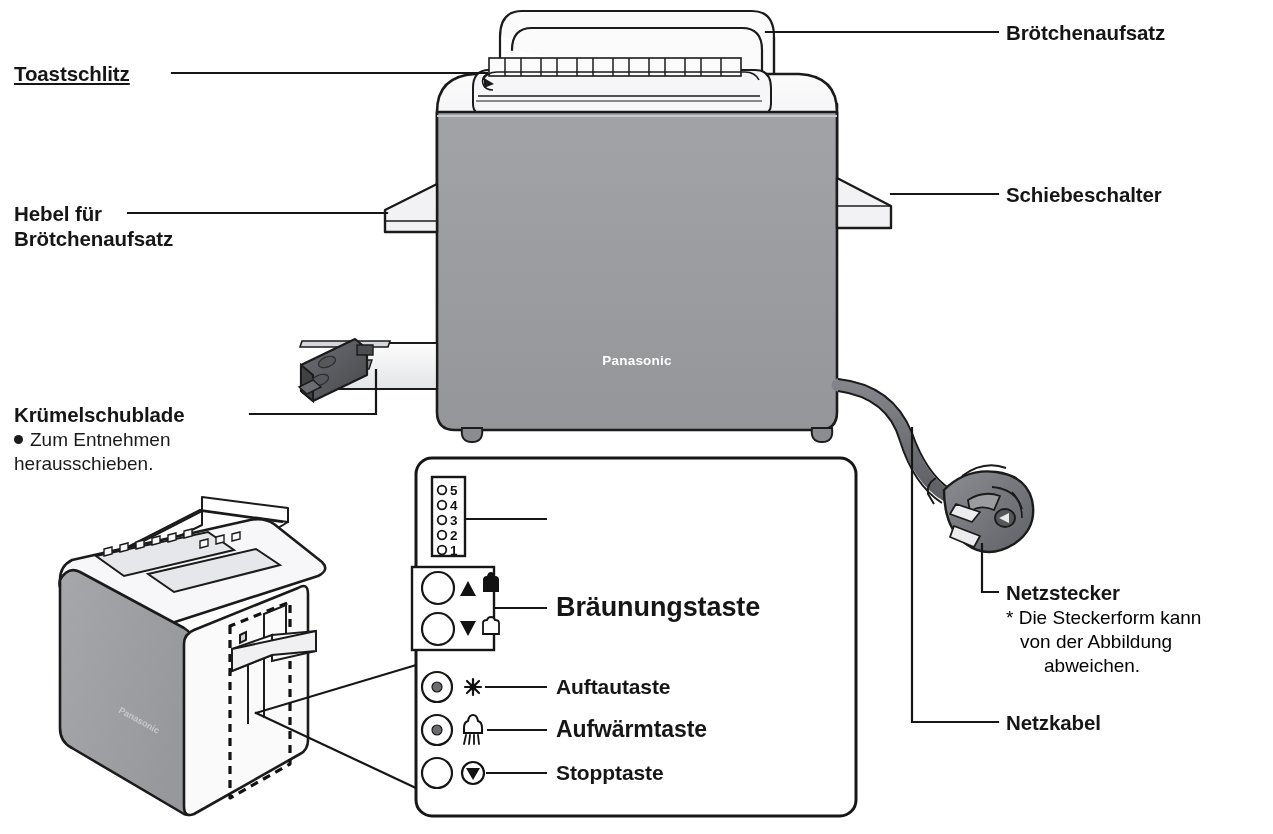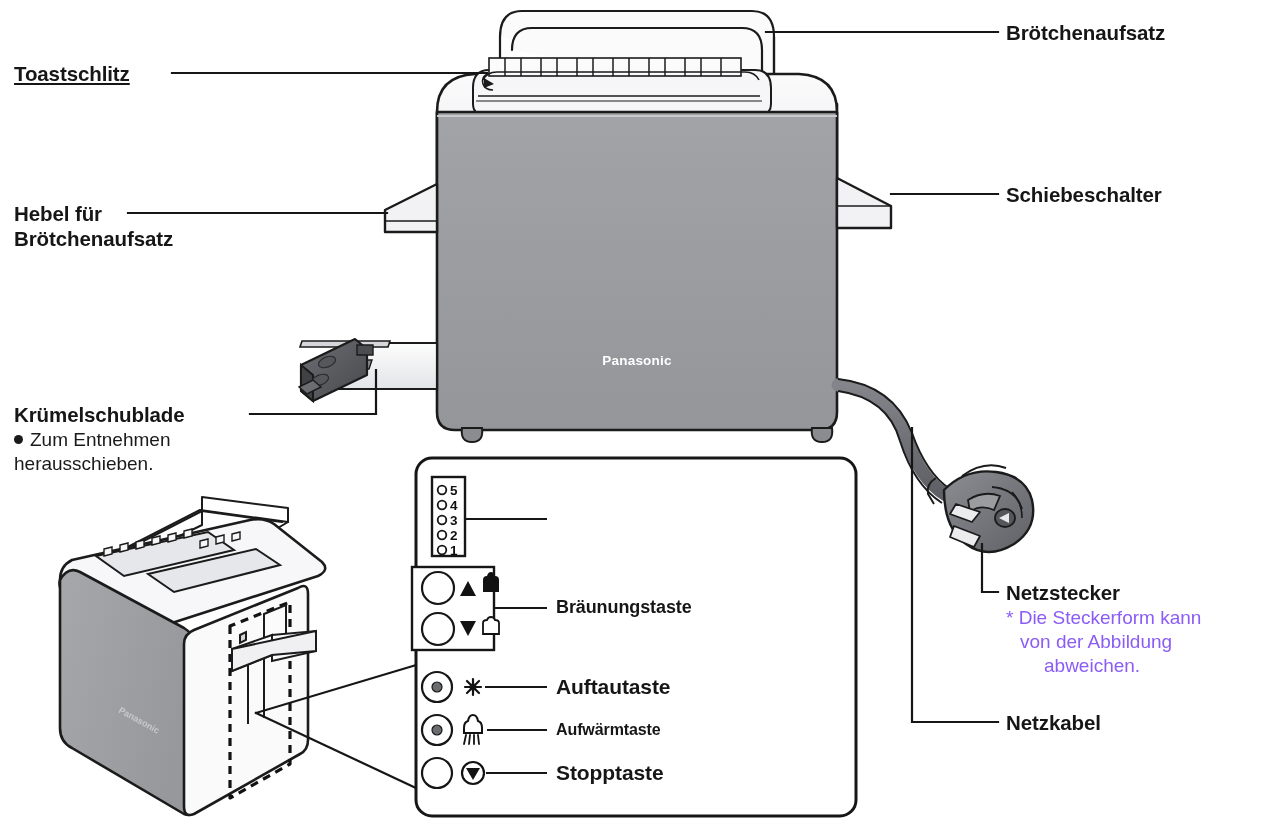--- a/index.html
+++ b/index.html
@@ -3,21 +3,21 @@
 <meta charset="utf-8">
 <style>
   html,body{margin:0;padding:0;background:#ffffff;}
   body{width:1273px;height:834px;position:relative;overflow:hidden;
        font-family:"Liberation Sans", sans-serif;color:#1a1a1a;}
   .stage{position:absolute;left:0;top:0;width:1273px;height:834px;}
   .svgroot{position:absolute;left:0;top:0;width:1273px;height:834px;}
   .lbl{position:absolute;font-weight:bold;font-size:20.5px;line-height:25px;
        letter-spacing:-0.1px;color:#161616;white-space:nowrap;}
   .sub{position:absolute;font-weight:normal;font-size:19px;line-height:24px;
-       color:#8b5cf6;}
+       color:#000000;}
   .bul{position:absolute;font-weight:normal;font-size:19px;line-height:24px;color:#1a1a1a;}
   .bul .dot{display:inline-block;width:9px;height:9px;border-radius:50%;
        background:#1a1a1a;vertical-align:middle;margin-right:7px;margin-bottom:3px;}
   .panelnum{position:absolute;font-size:13.5px;font-weight:bold;color:#101010;}
 </style>
 </head>
 <body>
 
 <div class="stage">
 
@@ -286,23 +286,23 @@
     <span class="dot"></span><span>Zum Entnehmen herausschieben.</span>
   </div>
 
   <div class="lbl" style="left:1006px;top:580px;">Netzstecker</div>
   <div class="sub" style="left:1006px;top:606px;">* Die Steckerform kann</div>
   <div class="sub" style="left:1020px;top:630px;">von der Abbildung</div>
   <div class="sub" style="left:1044px;top:654px;">abweichen.</div>
 
   <div class="lbl" style="left:1006px;top:710px;">Netzkabel</div>
 
-  <div class="lbl" style="left:556px;top:595px;font-size:18px;">Bräunungstaste</div>
+  <div class="lbl" style="left:556px;top:595px;font-size:27px;">Bräunungstaste</div>
   <div class="lbl" style="left:556px;top:674px;font-size:21px;">Auftautaste</div>
-  <div class="lbl" style="left:556px;top:717px;font-size:16px;">Aufwärmtaste</div>
+  <div class="lbl" style="left:556px;top:717px;font-size:23px;">Aufwärmtaste</div>
   <div class="lbl" style="left:556px;top:760px;font-size:21px;">Stopptaste</div>
 
   <div class="panelnum" style="left:450px;top:483px;">5</div>
   <div class="panelnum" style="left:450px;top:498px;">4</div>
   <div class="panelnum" style="left:450px;top:513px;">3</div>
   <div class="panelnum" style="left:450px;top:528px;">2</div>
   <div class="panelnum" style="left:450px;top:543px;">1</div>
 
 </div>
 

